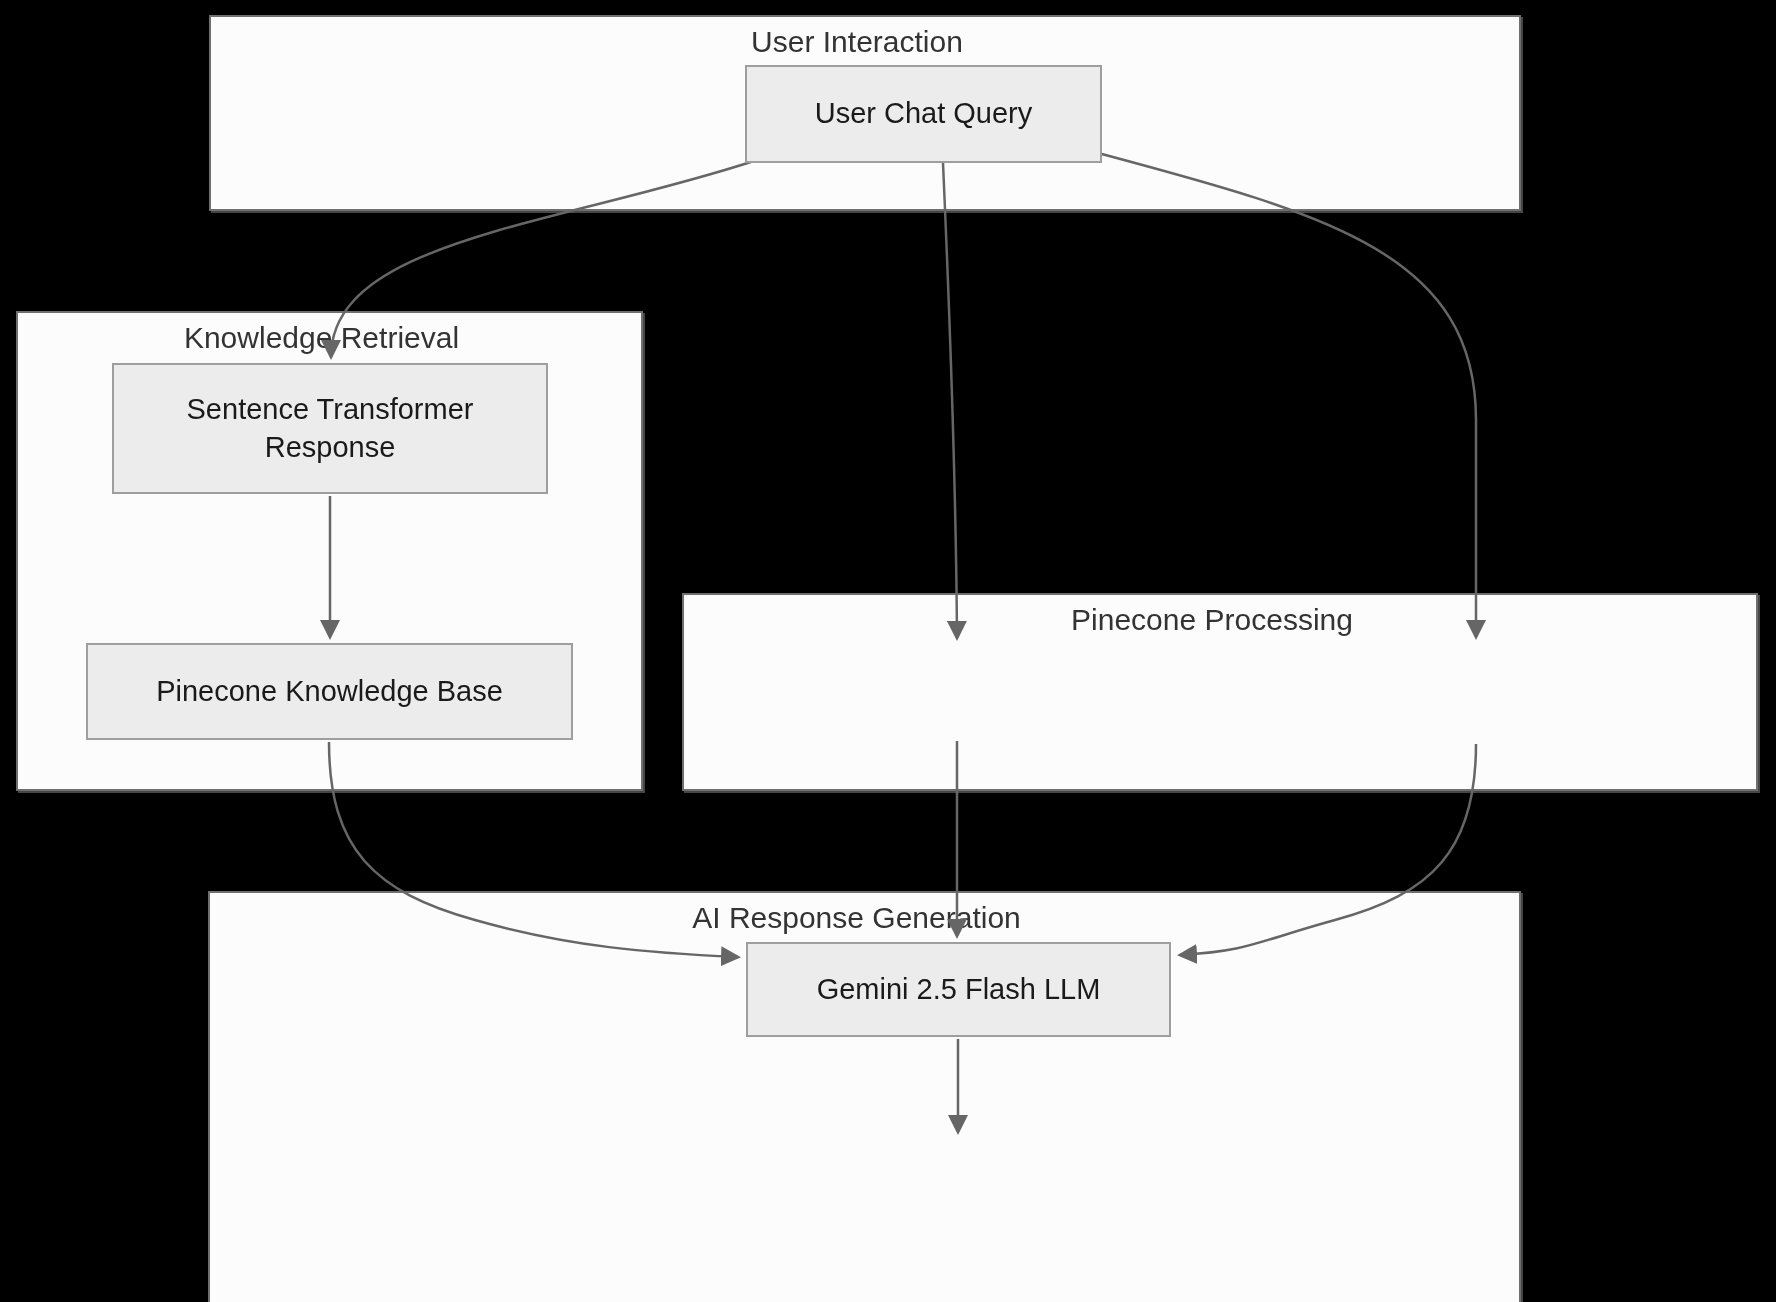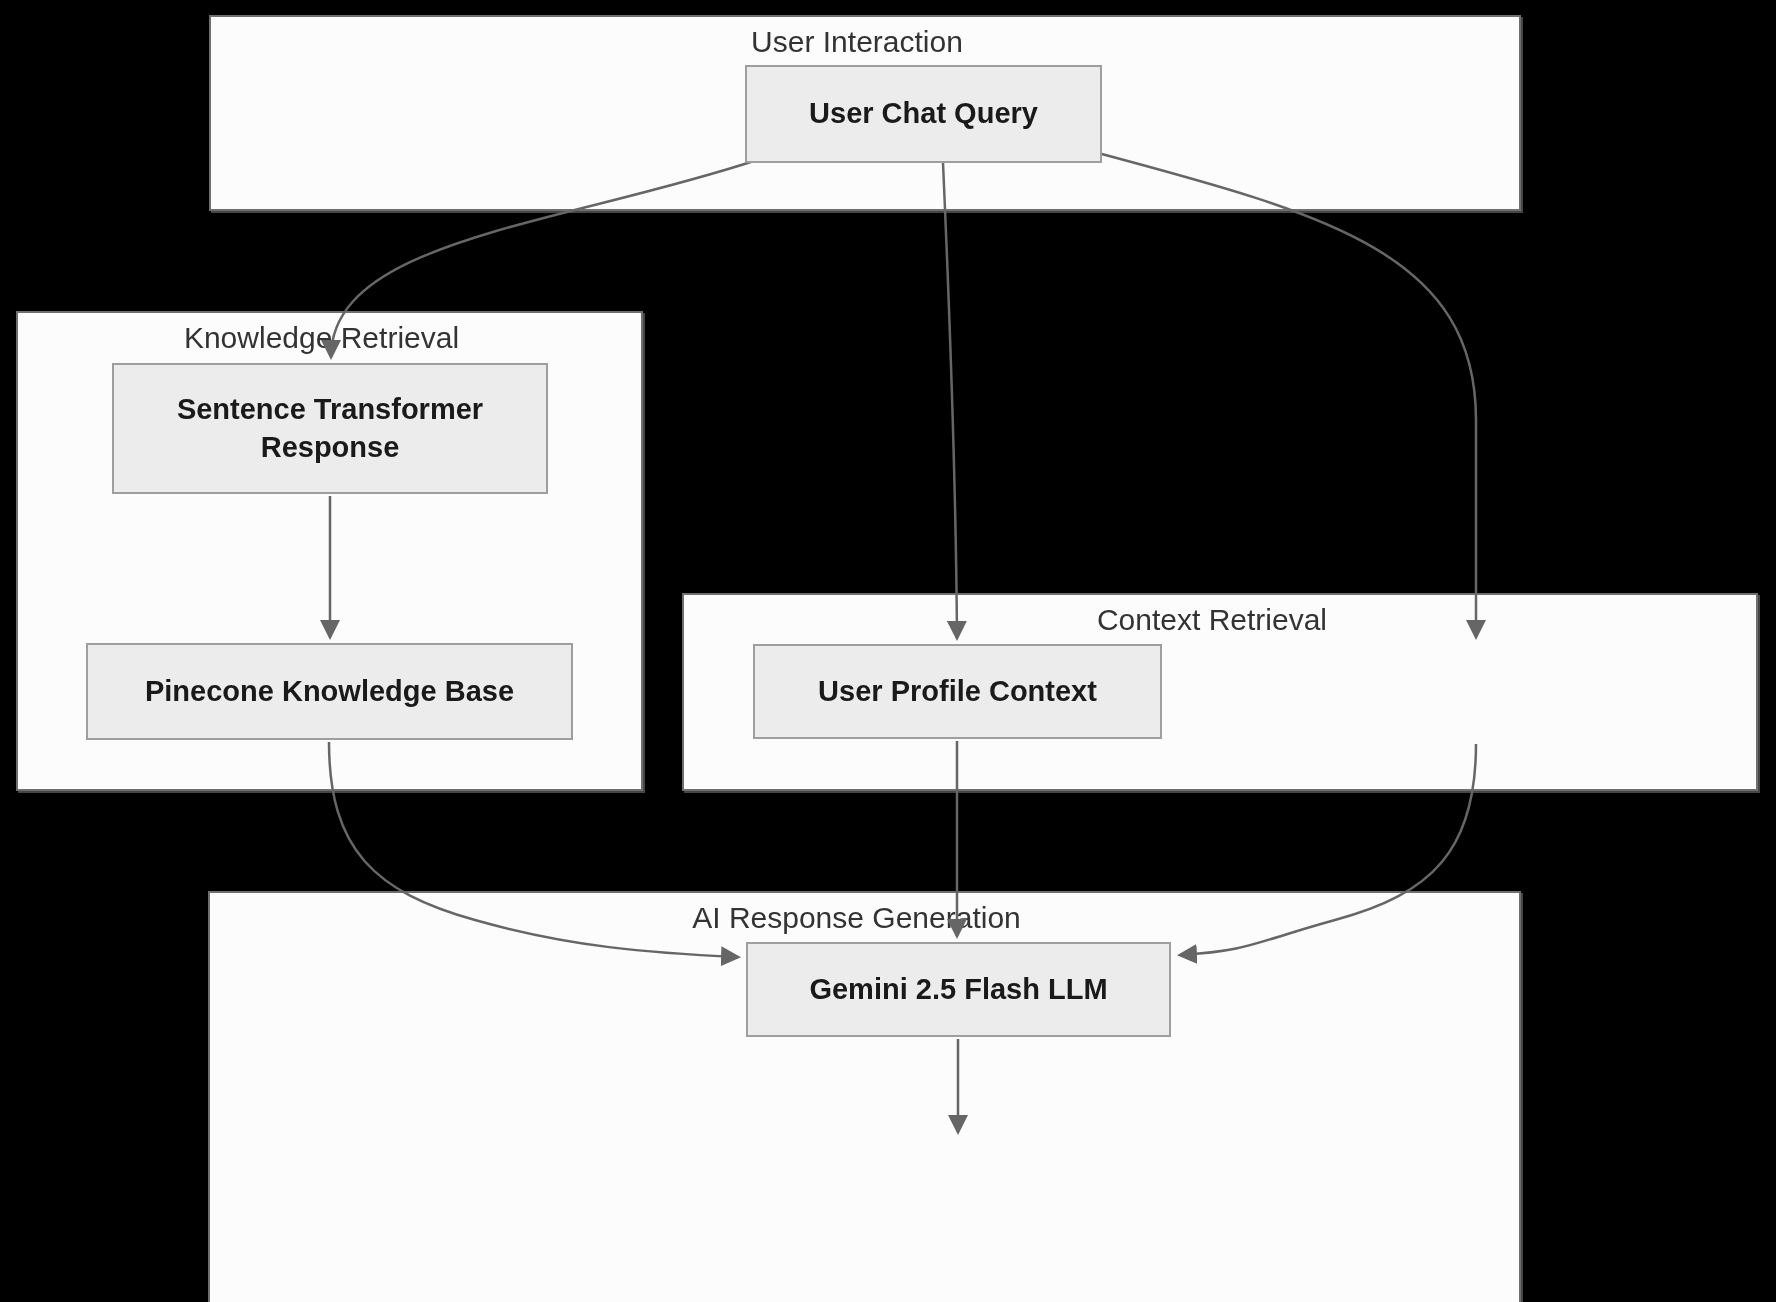--- a/index.html
+++ b/index.html
@@ -47,21 +47,20 @@
     border: 2px solid #9e9e9e;
     color: #1a1a1a;
     font-size: 29px;
     line-height: 1.3;
     display: flex;
     align-items: center;
     justify-content: center;
     text-align: center;
     padding: 8px 30px;
     z-index: 4;
-    font-weight: bold;
   }
   
   #g-user-interaction        { left: 209px; top: 15px;  width: 1312px; height: 196px; }
   #g-knowledge-retrieval     { left: 16px;  top: 311px; width: 627px;  height: 480px; }
   #g-context-processing      { left: 682px; top: 593px; width: 1076px; height: 198px; }
   #g-ai-response-generation  { left: 208px; top: 891px; width: 1313px; height: 474px; }
   
   #n-user-chat-query                { left: 745px;  top: 65px;   width: 357px; height: 98px;  }
   #n-sentence-transformer-embedding { left: 112px;  top: 363px;  width: 436px; height: 131px; }
   #n-pinecone-knowledge-base        { left: 86px;   top: 643px;  width: 487px; height: 97px; align-items: center;  }
@@ -82,21 +81,21 @@
 
   <div class="group" id="g-user-interaction">
     <div class="group-title">User Interaction</div>
   </div>
 
   <div class="group" id="g-knowledge-retrieval">
     <div class="group-title">Knowledge Retrieval</div>
   </div>
 
   <div class="group" id="g-context-processing">
-    <div class="group-title">Context Retrieval</div>
+    <div class="group-title">Pinecone Processing</div>
   </div>
 
   <div class="group" id="g-ai-response-generation">
     <div class="group-title">AI Response Generation</div>
   </div>
 
   <svg id="edges" width="1776" height="1302" viewBox="0 0 1776 1302">
     <defs>
       <marker id="arrowhead" viewBox="0 0 10 10" refX="8.5" refY="5" markerUnits="userSpaceOnUse" markerWidth="20" markerHeight="20" orient="auto">
         <path d="M0,0 L10,5 L0,10 z" fill="#666666"></path>
@@ -117,23 +116,20 @@
   </div>
 
   <div class="node" id="n-sentence-transformer-embedding">
     <span>Sentence Transformer Response</span>
   </div>
 
   <div class="node" id="n-pinecone-knowledge-base">
     <span>Pinecone Knowledge Base</span>
   </div>
 
-  <div class="node" id="n-user-profile-context">
-    <span>User Profile Context</span>
-  </div>
 
 
   <div class="node" id="n-gemini-2-5-flash-llm">
     <span>Gemini 2.5 Flash LLM</span>
   </div>
 
 
 </div>
 
 </body></html>

